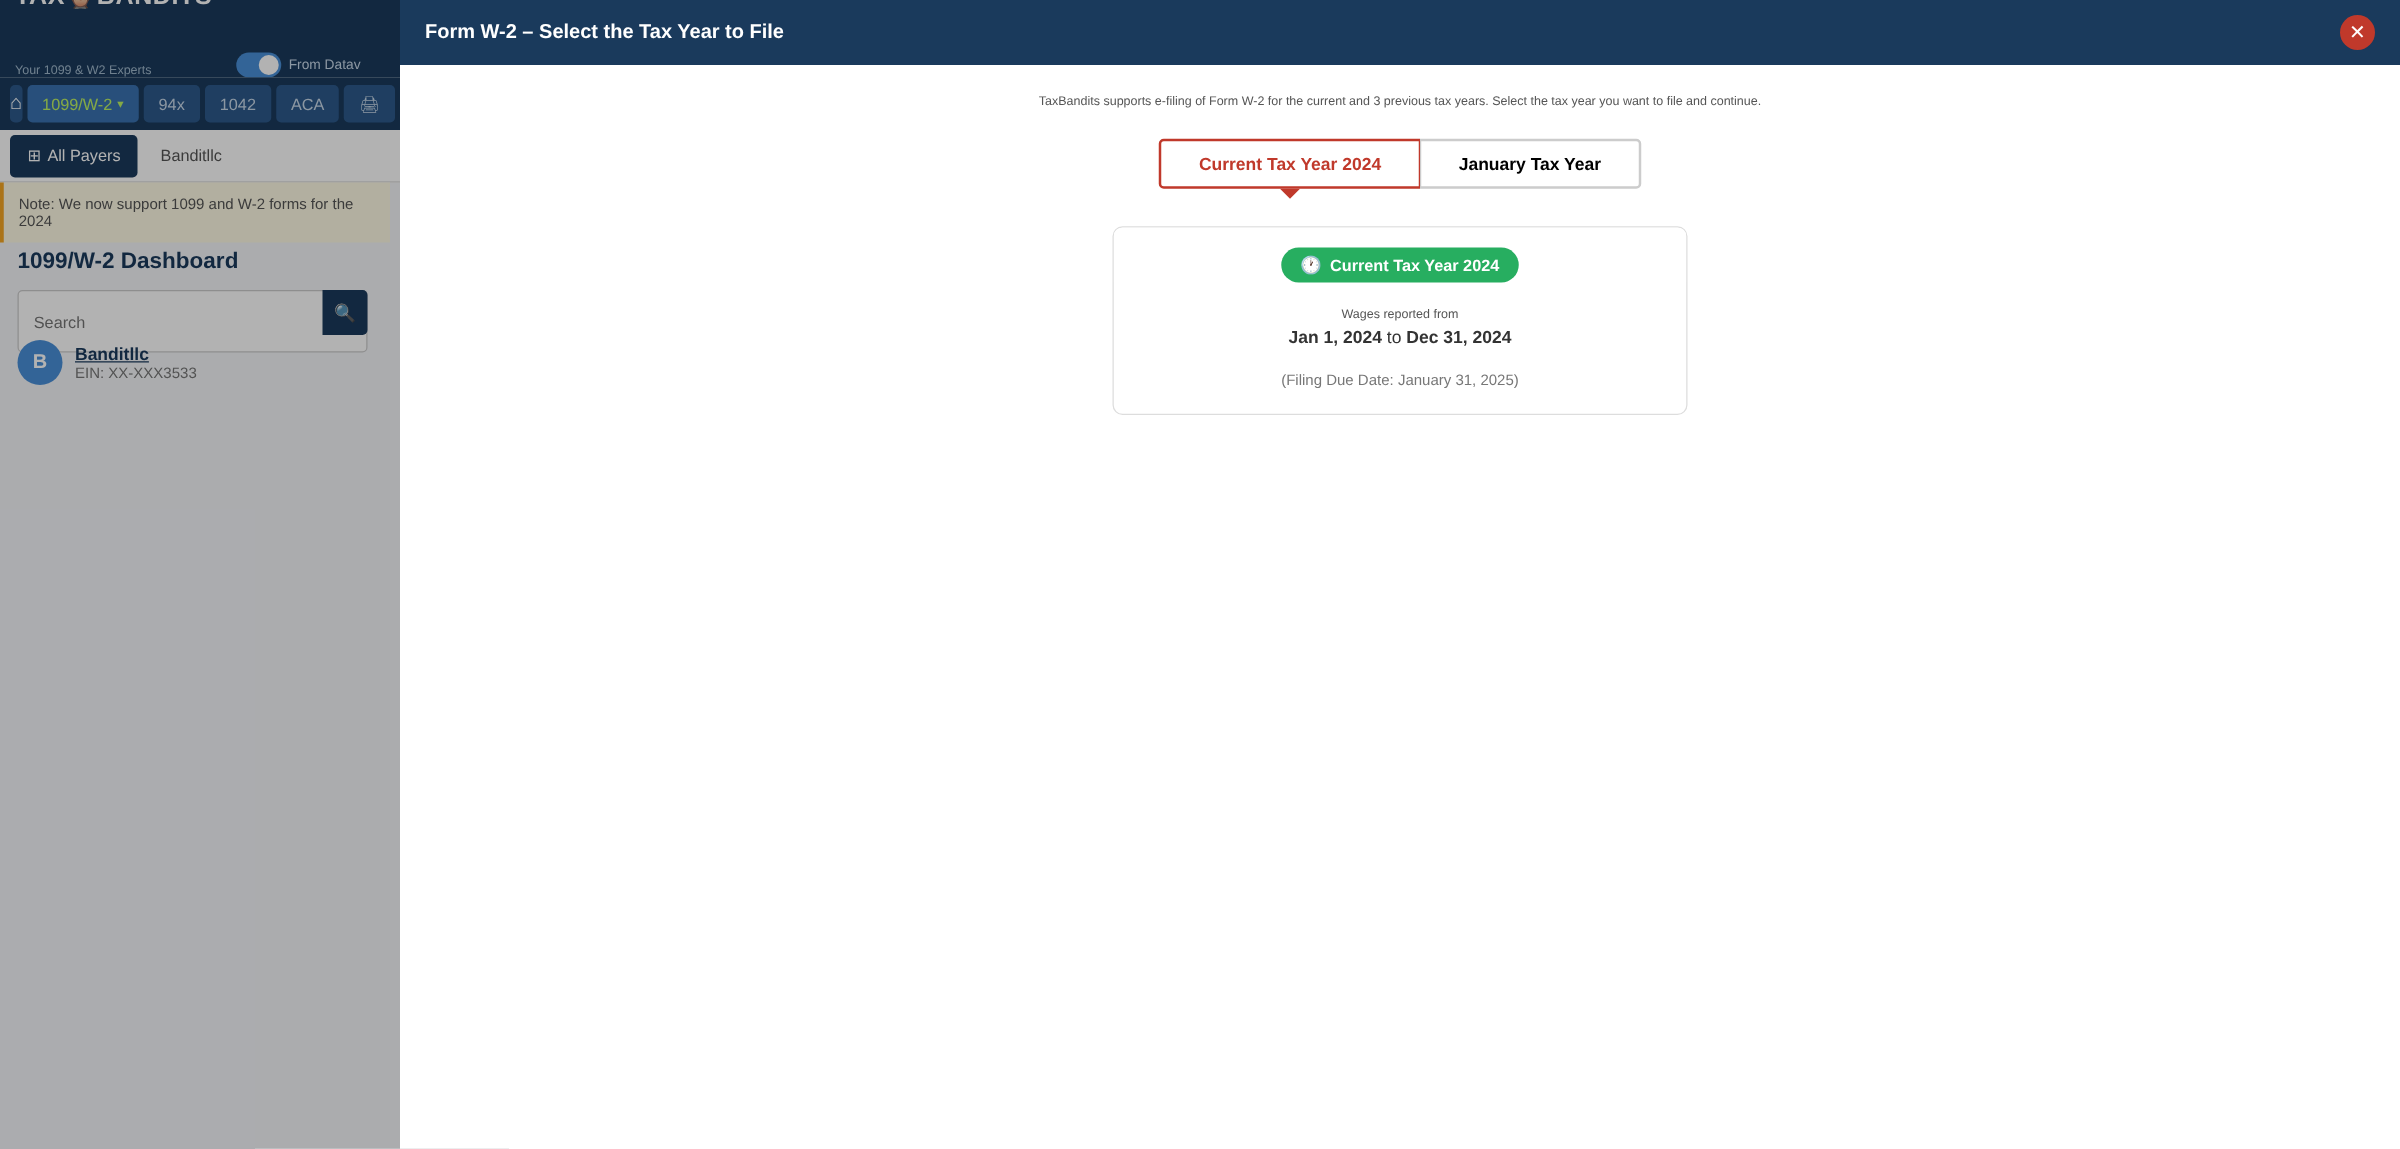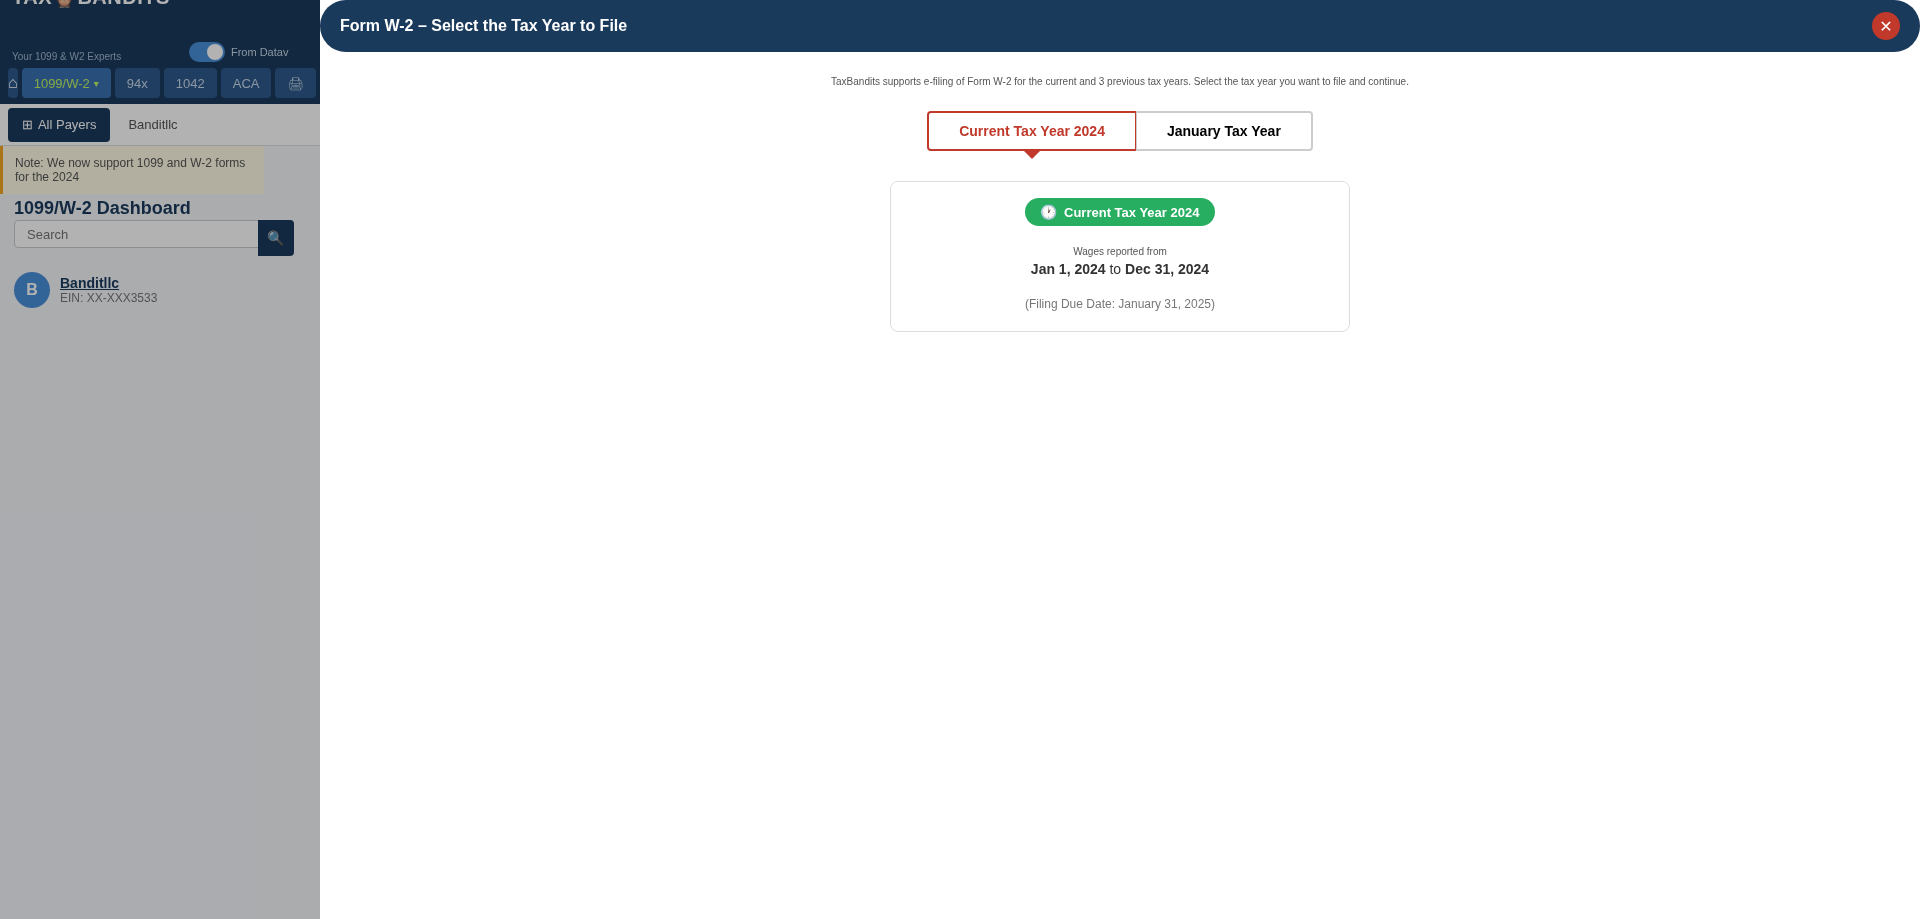--- a/index.html
+++ b/index.html
@@ -165,21 +165,21 @@
     .tab-item.active {
       background: #1a3a5c;
       color: #fff;
     }
 
     
     .note-bar {
       position: absolute;
       top: 146px;
       left: 0;
-      width: 264px;
+      width: 312px;
       padding: 10px 12px;
       background: #fffbe6;
       border-left: 3px solid #f5a623;
       font-size: 12px;
       color: #555;
       z-index: 1;
     }
 
     
     .dashboard-title {
@@ -188,24 +188,24 @@
       left: 14px;
       font-size: 18px;
       font-weight: 700;
       color: #1a3a5c;
       z-index: 1;
     }
 
     
     .search-container {
       position: absolute;
-      top: 220px;
+      top: 232px;
       left: 14px;
       width: 280px;
-      height: 28px;
+      height: 50px;
       z-index: 1;
     }
 
     .search-input {
       width: 100%;
       height: 100%;
       border: 1px solid #ccc;
       border-radius: 4px;
       padding: 0 36px 0 12px;
       font-size: 13px;
@@ -290,21 +290,20 @@
       flex-direction: column;
     }
 
     .modal-header {
       height: 52px;
       background: #1a3a5c;
       display: flex;
       align-items: center;
       padding: 0 20px;
       justify-content: space-between;
-      border-radius: 26px;
     }
 
     .modal-title {
       font-size: 16px;
       font-weight: 600;
       color: #fff;
     }
 
     .modal-close-btn {
       width: 28px;

